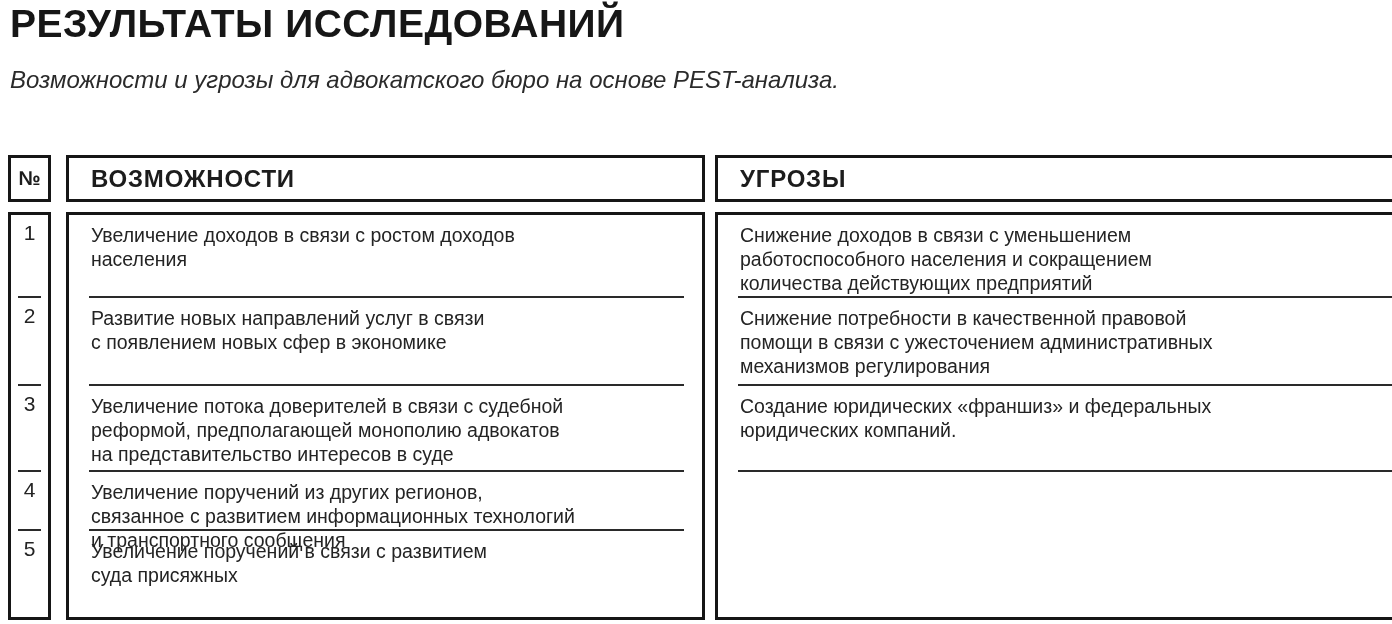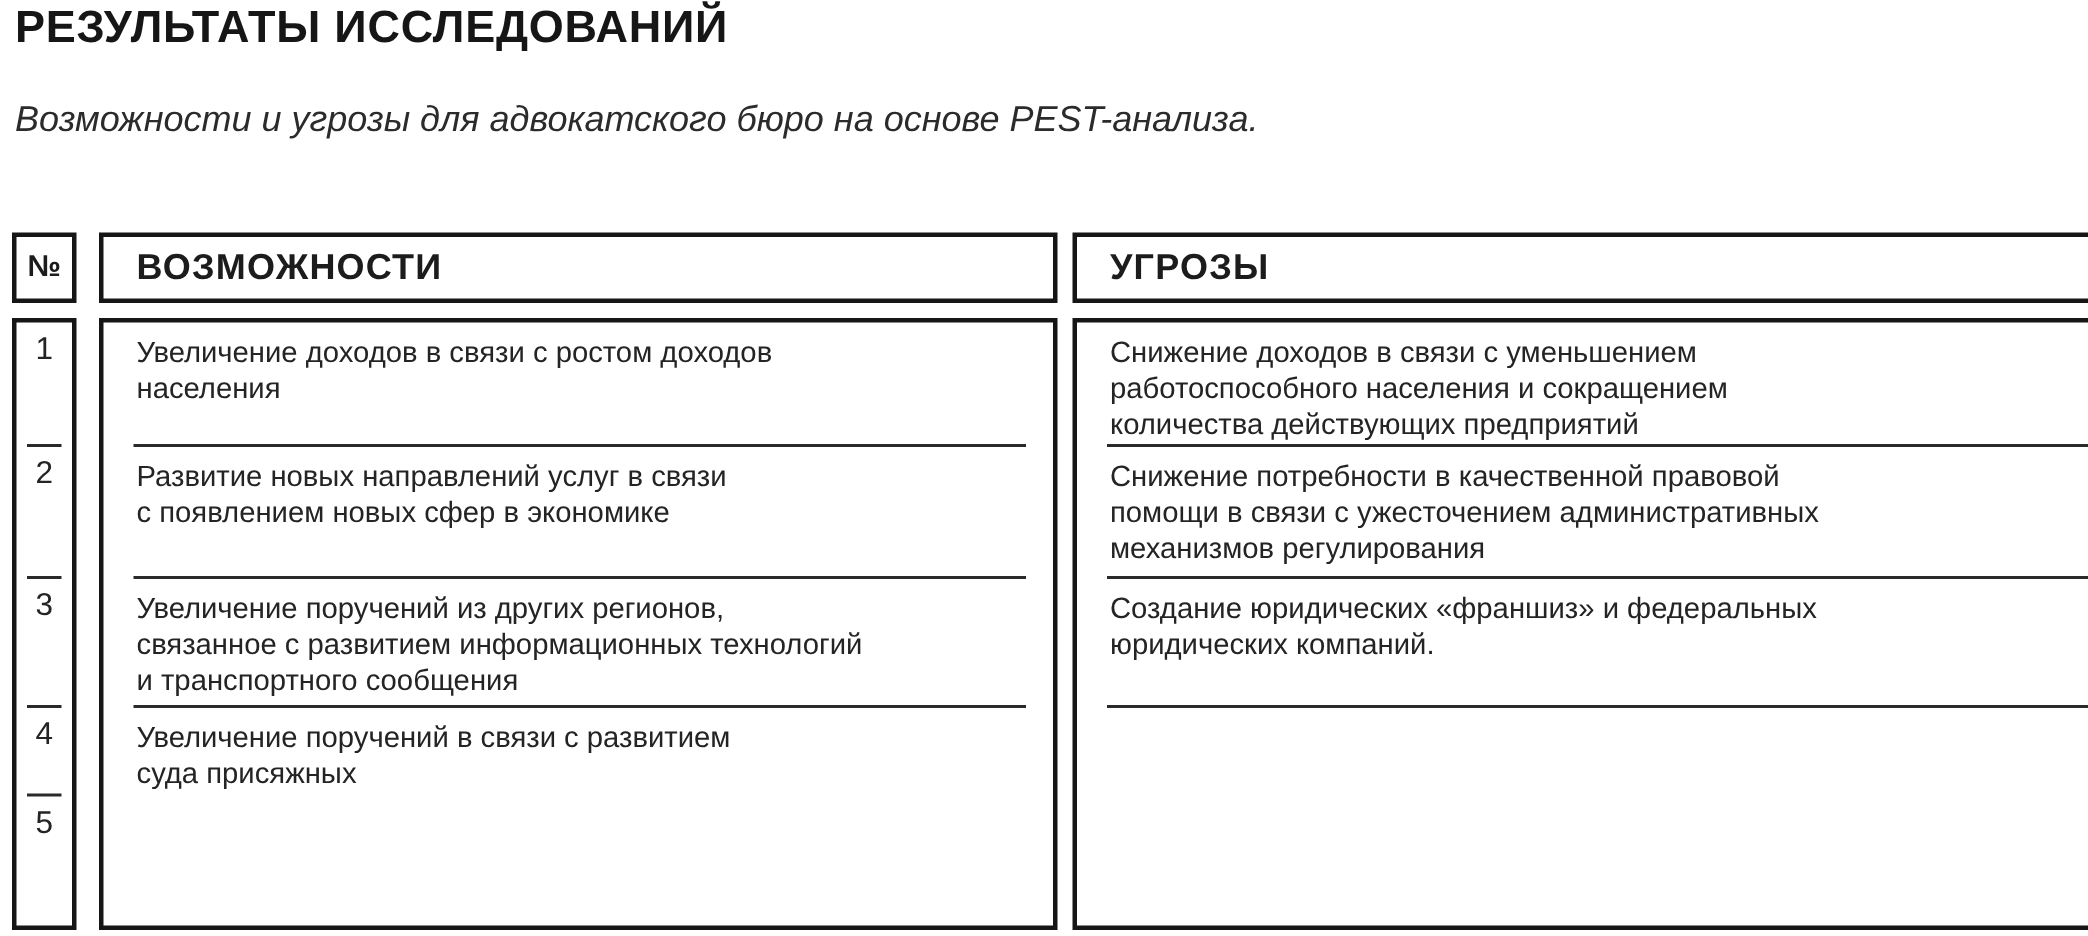--- a/index.html
+++ b/index.html
@@ -10,21 +10,21 @@
     height: 624px;
     background: #ffffff;
     font-family: "Liberation Sans", "DejaVu Sans", sans-serif;
     color: #1c1c1c;
     overflow: hidden;
   }
   .title {
     position: absolute;
     left: 10px;
     top: 2px;
-    font-size: 30px;
+    font-size: 39px;
     font-weight: bold;
     letter-spacing: 0.5px;
     color: #161616;
   }
   .subtitle {
     position: absolute;
     left: 10px;
     top: 66px;
     font-size: 24px;
     font-weight: 400;
@@ -119,20 +119,25 @@
       <div class="bbox">
         <div class="row">
             <span class="cell-text">Увеличение доходов в связи с ростом доходов
 населения</span>
           </div>
         <div class="row">
             <span class="cell-text">Развитие новых направлений услуг в связи
 с появлением новых сфер в экономике</span>
           </div>
         <div class="row">
+            <span class="cell-text">Увеличение потока доверителей в связи с судебной
+реформой, предполагающей монополию адвокатов
+на представительство интересов в суде</span>
+          </div>
+        <div class="row">
             <span class="cell-text">Увеличение поручений из других регионов,
 связанное с развитием информационных технологий
 и транспортного сообщения</span>
           </div>
         <div class="row">
             <span class="cell-text">Увеличение поручений в связи с развитием
 суда присяжных</span>
           </div>
       </div>
     </div>

